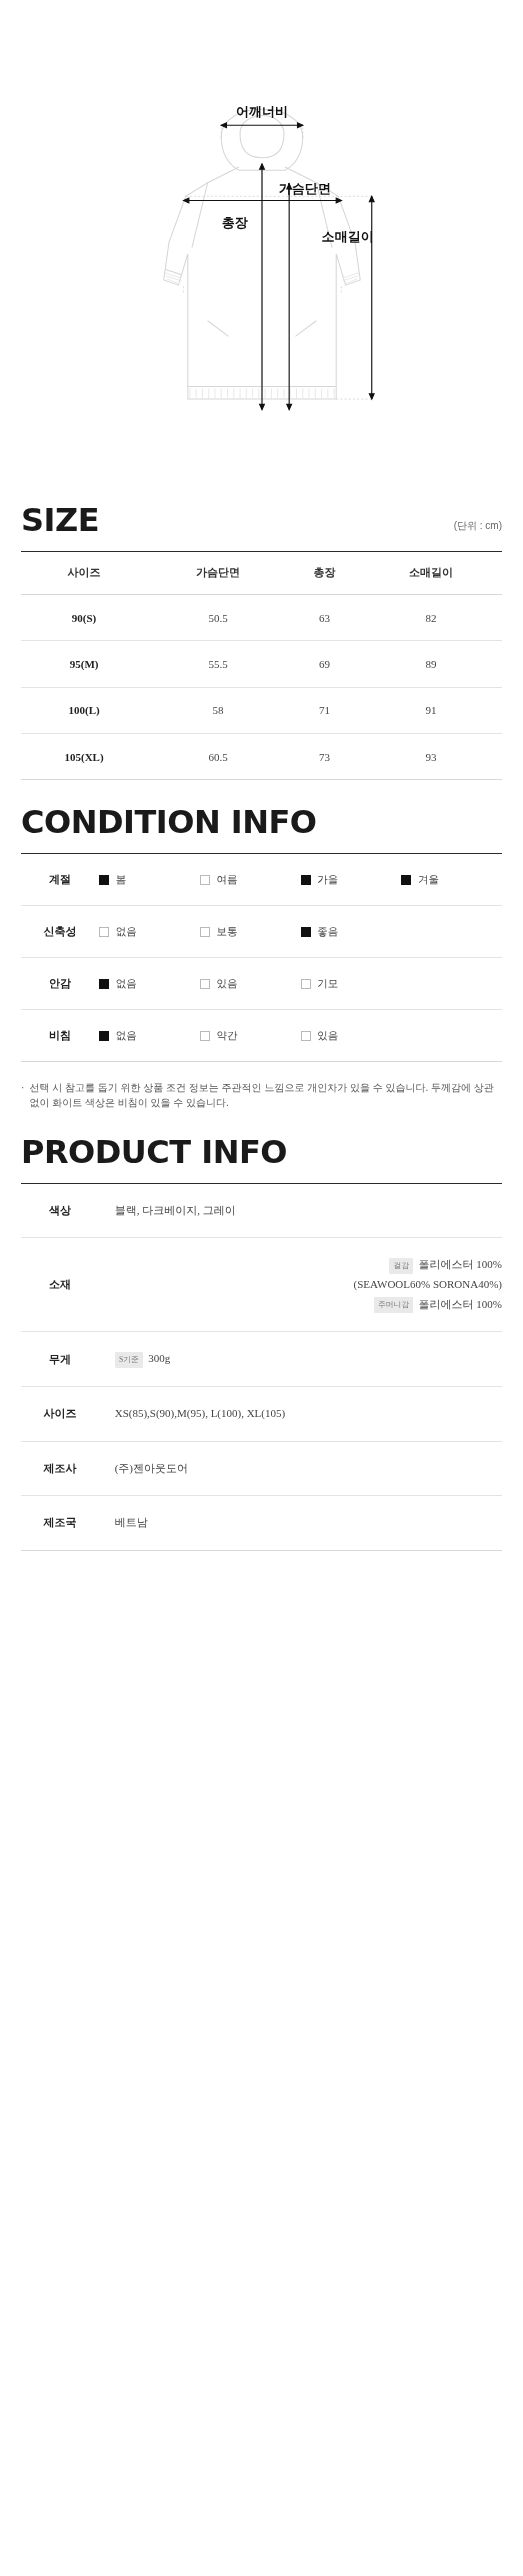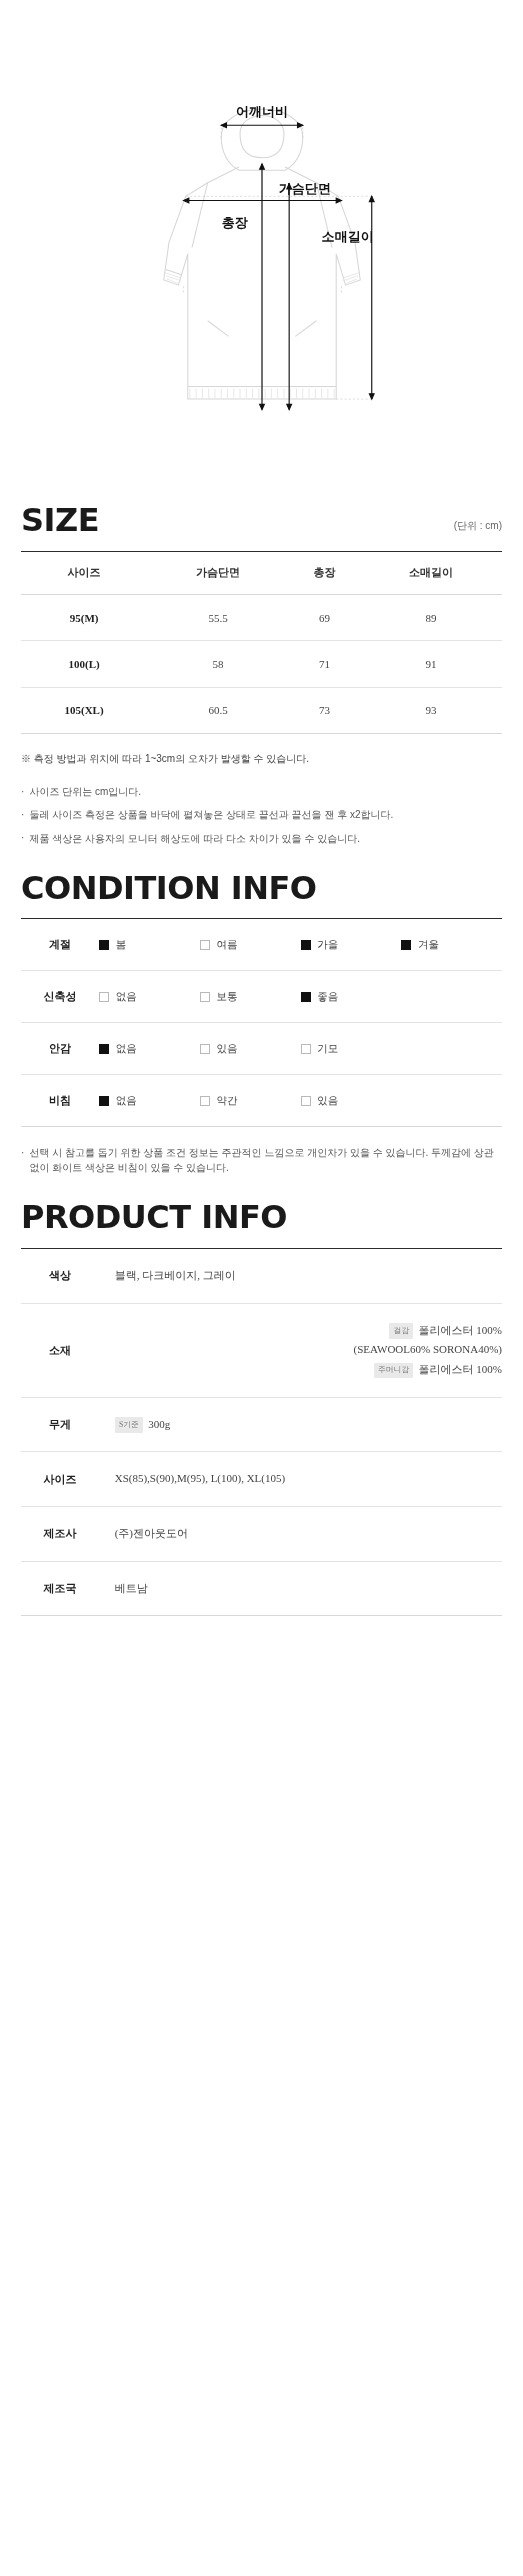--- a/index.html
+++ b/index.html
@@ -261,46 +261,46 @@
       <thead>
         <tr>
           <th>사이즈</th>
           <th>가슴단면</th>
           <th>총장</th>
           <th>소매길이</th>
         </tr>
       </thead>
       <tbody>
         <tr>
+          <td class="label">90(S)</td>
+          <td>50.5</td>
+          <td>63</td>
+          <td>82</td>
+        </tr>
+        <tr>
           <td class="label">95(M)</td>
           <td>55.5</td>
           <td>69</td>
           <td>89</td>
         </tr>
         <tr>
           <td class="label">100(L)</td>
           <td>58</td>
           <td>71</td>
           <td>91</td>
         </tr>
         <tr>
           <td class="label">105(XL)</td>
           <td>60.5</td>
           <td>73</td>
           <td>93</td>
         </tr>
       </tbody>
     </table>
 
-    <div class="notes">
-      <div class="note-strong">※ 측정 방법과 위치에 따라 1~3cm의 오차가 발생할 수 있습니다.</div>
-      <div class="note-line">사이즈 단위는 cm입니다.</div>
-      <div class="note-line">둘레 사이즈 측정은 상품을 바닥에 펼쳐놓은 상태로 끝선과 끝선을 잰 후 x2합니다.</div>
-      <div class="note-line">제품 색상은 사용자의 모니터 해상도에 따라 다소 차이가 있을 수 있습니다.</div>
-    </div>
   </div>
 
   <div class="section">
     <div class="sec-head">
       <div class="sec-title">CONDITION INFO</div>
     </div>
 
     <table class="cond-table">
       <tbody>
         <tr>

